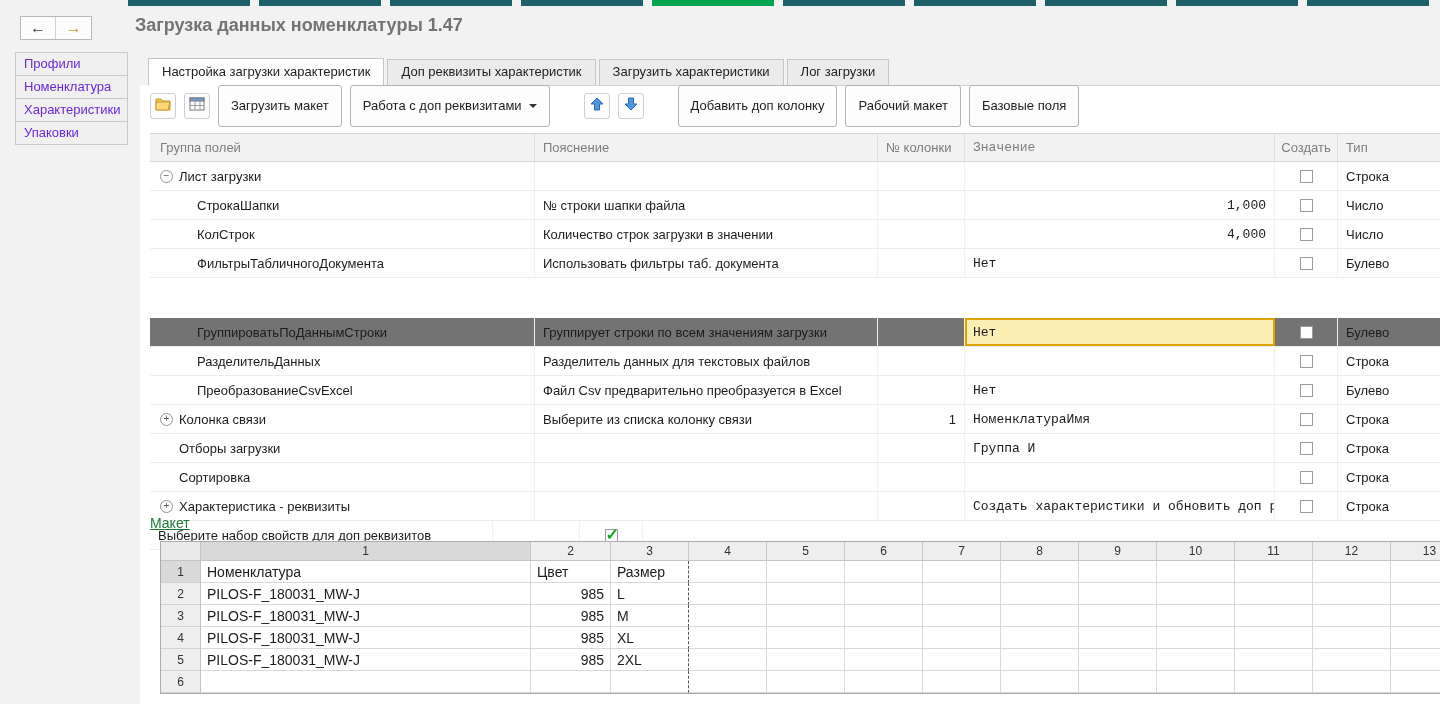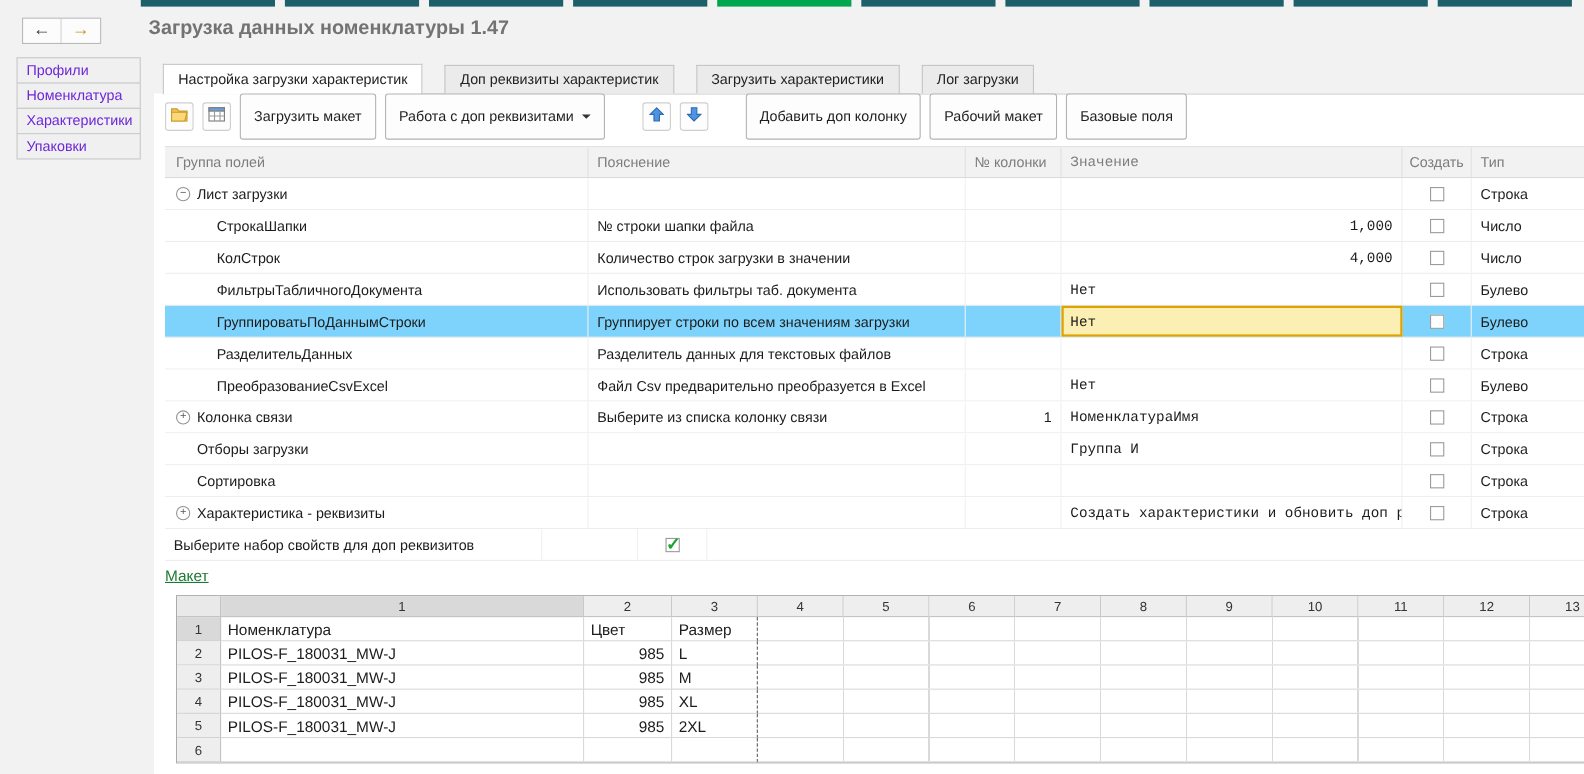--- a/index.html
+++ b/index.html
@@ -22,35 +22,35 @@
   
   .sidebar { position:absolute; left:15px; top:52px; width:113px; }
   .side-item { width:113px; height:24px; line-height:22px; background:#f0f0f0; border:1px solid #c9c9c9; padding:0 8px; margin-top:-1px; font-size:13px; color:#6d28d9; white-space:nowrap; overflow:hidden; }
   .side-item:first-child { margin-top:0; }
 
   
   .main-panel { position:absolute; left:140px; top:85px; right:0; bottom:0; background:#ffffff; }
 
   
   .tabbar { position:absolute; left:148px; top:58px; right:0; height:28px; display:flex; align-items:flex-end; border-bottom:1px solid #cfcfcf; }
-  .tab { height:26px; line-height:24px; padding:0 13px; background:#ebebeb; border:1px solid #c6c6c6; border-bottom:none; margin-right:20px; font-size:13px; color:#222; white-space:nowrap; }
+  .tab { height:26px; line-height:24px; padding:0 13px; background:#ebebeb; border:1px solid #c6c6c6; border-bottom:none; margin-right:3px; font-size:13px; color:#222; white-space:nowrap; }
   .tab.active { background:#fff; height:28px; line-height:26px; margin-bottom:-1px; border-bottom:1px solid #fff; }
 
   
   .toolbar { position:absolute; left:150px; top:92px; right:10px; height:28px; display:flex; align-items:center; gap:8px; z-index:2; }
   .btn { height:42px; line-height:24px; padding:16px 12px; background:#fdfdfd; border:1px solid #b3b3b3; border-radius:3px; font-size:13px; color:#1e1e1e; white-space:nowrap; display:flex; align-items:center; }
   .iconbtn { width:26px; height:26px; border:1px solid #cfcfcf; border-radius:3px; background:#fdfdfd; display:flex; align-items:center; justify-content:center; }
   .caret { width:0; height:0; border-top:4px solid #333; border-left:4px solid transparent; border-right:4px solid transparent; margin-left:7px; }
   .spacer { width:18px; flex:none; }
 
   
   .settings-table { position:absolute; left:150px; top:133px; right:0; background:#fff; border-top:1px solid #d8d8d8; z-index:1; }
   .trow { display:flex; height:29px; background:#fff; border-bottom:1px solid #ededed; font-size:13px; }
   .trow.thead { height:28px; background:#f2f2f2; color:#7d7d7d; border-bottom:1px solid #d8d8d8; }
-  .trow.hl { background:#7dd3fc; }
+  .trow.hl { background:#737373;margin-top:40px; }
   .tc { display:flex; align-items:center; padding:0 8px; border-right:1px solid #f0f0f0; overflow:hidden; white-space:nowrap; }
   .thead .tc { border-right:1px solid #e0e0e0; }
   .tc:last-child { border-right:none;text-align:center; }
   .tc.group { width:385px; padding-left:10px; }
   .tc.desc { width:343px; }
   .tc.colnum { width:87px; justify-content:flex-end; }
   .thead .tc.colnum { justify-content:flex-start; }
   .tc.value { width:310px;font-family:Liberation Mono, monospace; }
   .tc.value.num { justify-content:flex-end; }
   .tc.create { width:63px; justify-content:center; }

